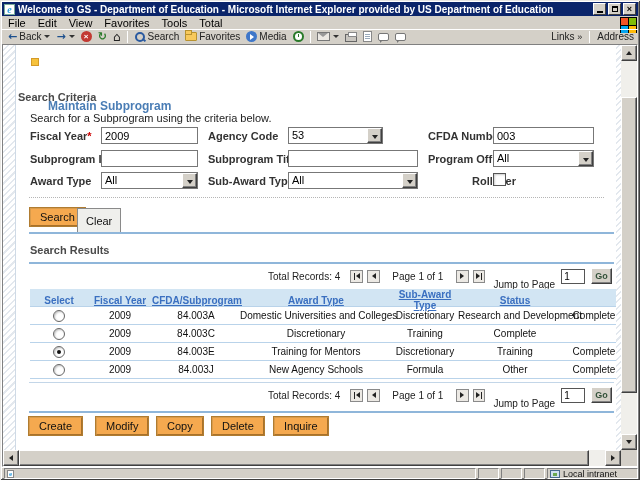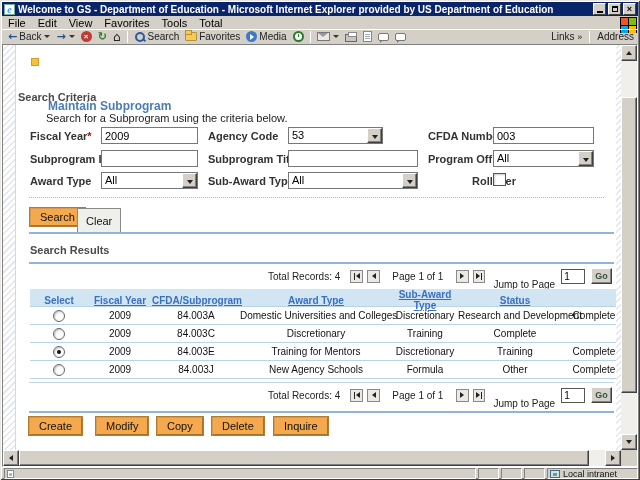--- a/index.html
+++ b/index.html
@@ -247,21 +247,21 @@
   </div>
 
   <div class="viewport">
     <div class="content">
       <div class="page">
 
         <span class="bullet-icon abs" style="left:15px; top:13px;"></span>
         <span class="page-title abs" style="left:32px; top:10px;margin-top:44px;">Maintain Subprogram</span>
 
         <div class="section-heading abs" style="left:2px; top:46px;">Search Criteria</div>
-        <div class="instructions abs" style="left:14px; top:67px;margin-left:16px;">Search for a Subprogram using the criteria below.</div>
+        <div class="instructions abs" style="left:14px; top:67px;">Search for a Subprogram using the criteria below.</div>
 
         <span class="flabel" style="left:14px; top:85px;"><span>Fiscal Year</span><span class="req">*</span></span>
         <input class="ti" style="left: 85px; top: 82px; width: 97px;" value="2009">
         <span class="flabel" style="left:192px; top:85px;">Agency Code</span>
         <div class="sel" style="left:272px; top:82px; width:95px;">
           <span class="sel-val">53</span>
           <span class="sel-btn"></span>
         </div>
         <span class="flabel" style="left:412px; top:85px;">CFDA Number</span>
         <input class="ti" style="left: 477px; top: 82px; width: 101px;" value="003">

